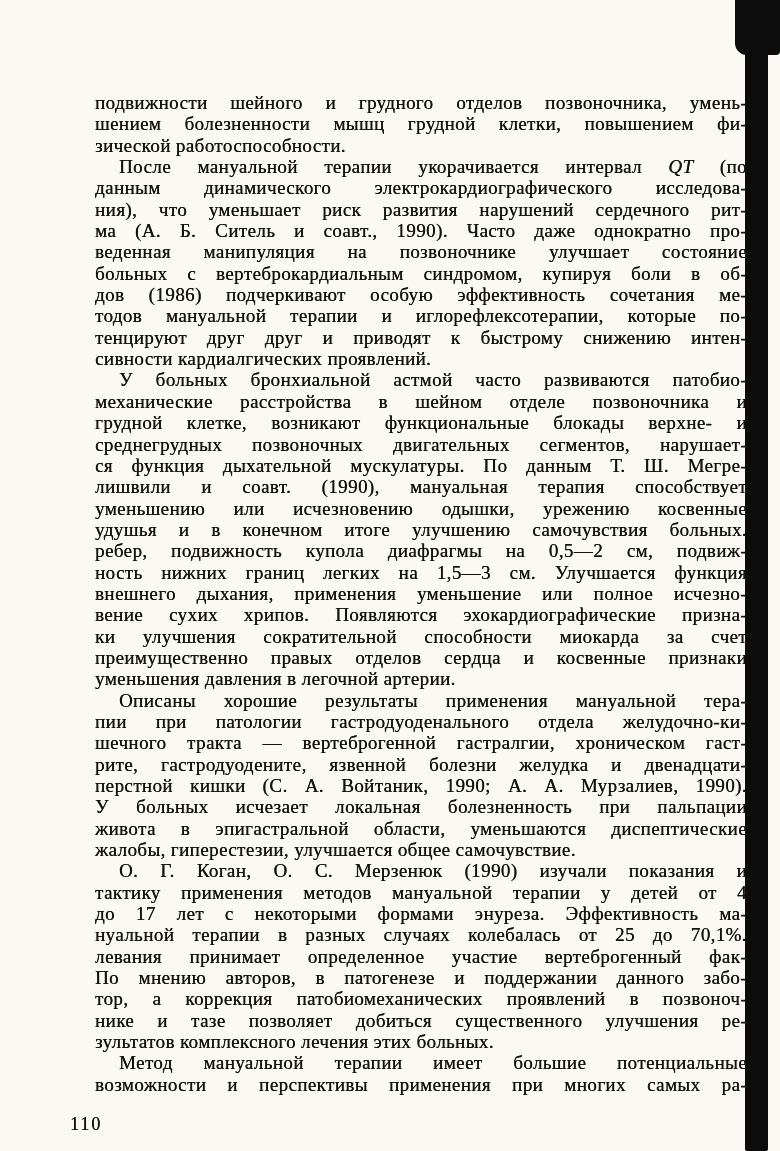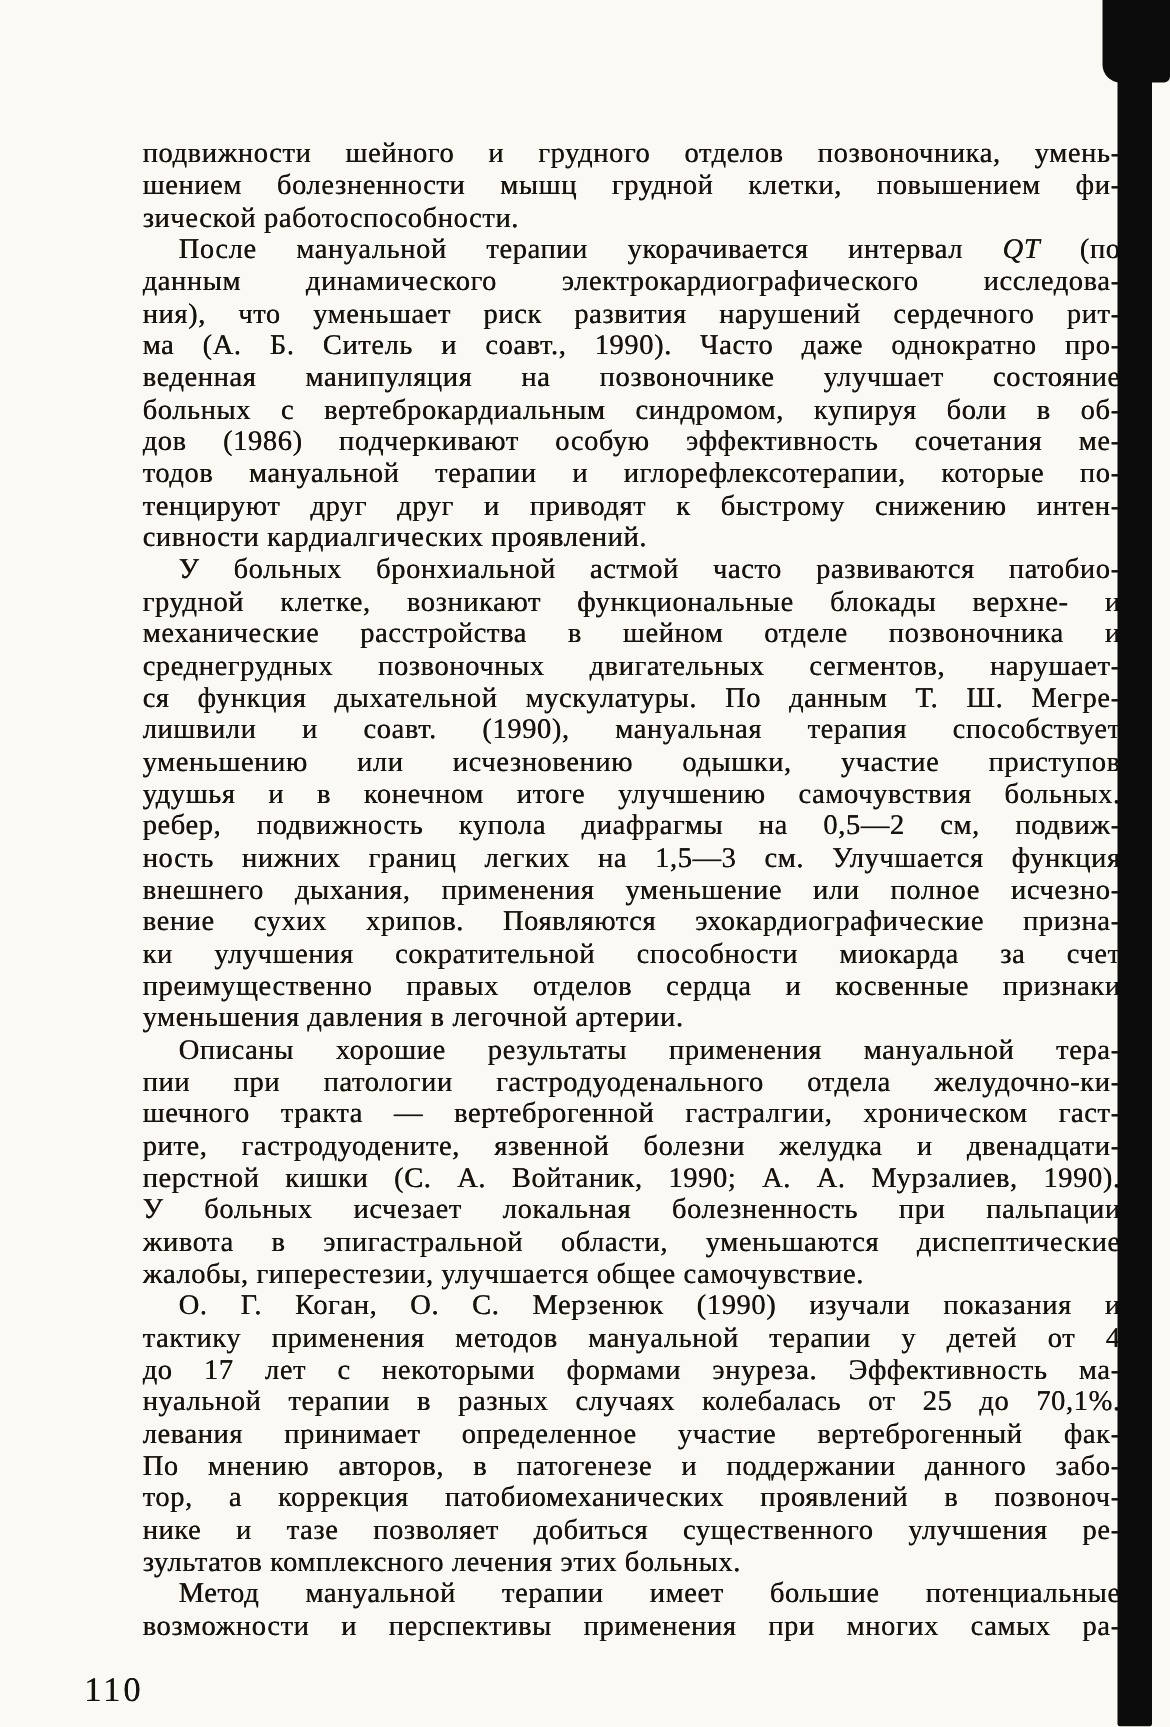--- a/index.html
+++ b/index.html
@@ -32,22 +32,22 @@
     text-align-last: justify;
     text-shadow: 0.25px 0 0 currentColor;
   }
   .line.indent { text-indent: 24px; }
   .line.end {
     text-align: center;
     text-align-last: left;
   }
   .pagenum {
     position: absolute;
-    left: 56px; top: 1114px;
-    font-size: 23px;
+    left: 70px; top: 1114px;
+    font-size: 18px;
     letter-spacing: 2px;
     color: var(--ink, #17130d);
     text-shadow: 0.25px 0 0 currentColor;
   }
   .bar {
     position: absolute;
     left: 745px; top: 0;
     width: 23px; height: 1151px;
     background: var(--scan, #0c0c0c);
     border-radius: 2px;
@@ -72,26 +72,26 @@
       <div class="line">данным динамического электрокардиографического исследова-</div>
       <div class="line">ния), что уменьшает риск развития нарушений сердечного рит-</div>
       <div class="line">ма (А. Б. Ситель и соавт., 1990). Часто даже однократно про-</div>
       <div class="line">веденная манипуляция на позвоночнике улучшает состояние</div>
       <div class="line">больных с вертеброкардиальным синдромом, купируя боли в об-</div>
       <div class="line">дов (1986) подчеркивают особую эффективность сочетания ме-</div>
       <div class="line">тодов мануальной терапии и иглорефлексотерапии, которые по-</div>
       <div class="line">тенцируют друг друг и приводят к быстрому снижению интен-</div>
       <div class="line end">сивности кардиалгических проявлений.</div>
       <div class="line indent">У больных бронхиальной астмой часто развиваются патобио-</div>
+      <div class="line">механические расстройства в шейном отделе позвоночника и</div>
       <div class="line">грудной клетке, возникают функциональные блокады верхне- и</div>
-      <div class="line">механические расстройства в шейном отделе позвоночника и</div>
       <div class="line">среднегрудных позвоночных двигательных сегментов, нарушает-</div>
       <div class="line">ся функция дыхательной мускулатуры. По данным Т. Ш. Мегре-</div>
       <div class="line">лишвили и соавт. (1990), мануальная терапия способствует</div>
-      <div class="line">уменьшению или исчезновению одышки, участие приступов</div>
+      <div class="line">уменьшению или исчезновению одышки, урежению косвенные</div>
       <div class="line">удушья и в конечном итоге улучшению самочувствия больных.</div>
       <div class="line">ребер, подвижность купола диафрагмы на 0,5—2 см, подвиж-</div>
       <div class="line">ность нижних границ легких на 1,5—3 см. Улучшается функция</div>
       <div class="line">внешнего дыхания, применения уменьшение или полное исчезно-</div>
       <div class="line">вение сухих хрипов. Появляются эхокардиографические призна-</div>
       <div class="line">ки улучшения сократительной способности миокарда за счет</div>
       <div class="line">преимущественно правых отделов сердца и косвенные признаки</div>
       <div class="line end">уменьшения давления в легочной артерии.</div>
       <div class="line indent">Описаны хорошие результаты применения мануальной тера-</div>
       <div class="line">пии при патологии гастродуоденального отдела желудочно-ки-</div>

